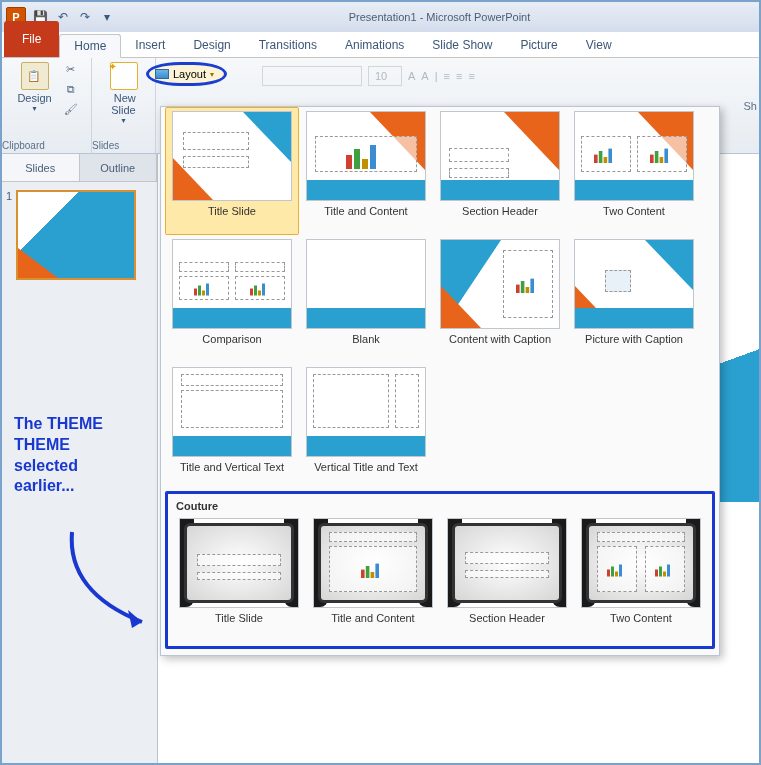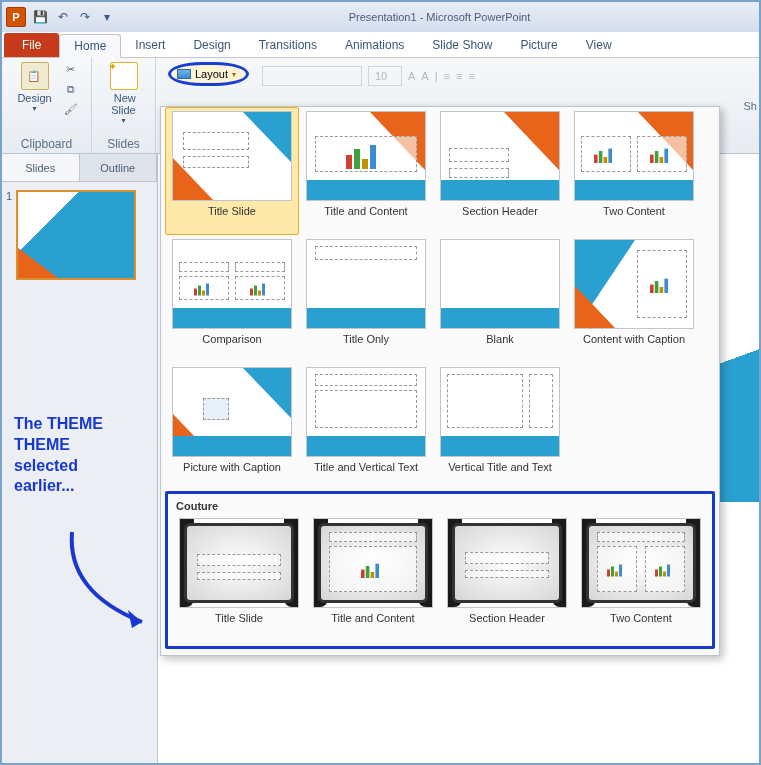--- a/index.html
+++ b/index.html
@@ -7,35 +7,35 @@
 
 
 .titlebar { height: 30px; background: linear-gradient(#e8edf5, #d4dded); display: flex; align-items: center; padding: 0 4px; font-size: 12px; }
 .app-icon { width: 20px; height: 20px; background: #d35400; border: 1px solid #a03c00; border-radius: 2px; margin-right: 6px; display:flex;align-items:center;justify-content:center;color:#fff;font-weight:bold;font-size:11px;}
 .qat { display: flex; gap: 4px; margin-right: 8px; }
 .qat-btn { width: 18px; height: 18px; display: flex; align-items: center; justify-content: center; color: #3a5a80; font-size: 12px; cursor: pointer; }
 .title-text { flex: 1; text-align: center; color: #4a5d75; font-size: 11px; }
 
 
 .ribbon-tabs { height: 26px; background: #fff; display: flex; align-items: flex-end; border-bottom: 1px solid #c5c5c5; }
-.file-tab { background: #c63a1c; color: #fff; padding: 4px 18px; font-size: 12px; height: 24px; display: flex; align-items: center; border-radius: 3px 3px 0 0; margin-left: 2px; cursor:pointer;}
+.file-tab { background: #c63a1c; color: #fff; padding: 4px 18px; font-size: 12px; height: 36px; display: flex; align-items: center; border-radius: 3px 3px 0 0; margin-left: 2px; cursor:pointer;}
 .tab { padding: 4px 14px; font-size: 12px; color: #3b5778; cursor: pointer; height: 24px; display: flex; align-items: center; }
 .tab.active { background: #f6f8fb; border: 1px solid #c5c5c5; border-bottom: 1px solid #f6f8fb; border-radius: 3px 3px 0 0; margin-bottom: -1px; }
 
 
 .ribbon { height: 96px; background: linear-gradient(#f6f8fa, #e7ecf2); border-bottom: 1px solid #b9c5d4; display: flex; position: relative; }
 .rgroup { border-right: 1px solid #cdd6e0; padding: 2px 6px 0 6px; display: flex; flex-direction: column; align-items: center; position: relative; }
-.rgroup-label { font-size: 12px; color: #5b6f87; position: absolute; bottom: 2px; left: 0; right: 0; text-align: center; }
+.rgroup-label { font-size: 10px; color: #5b6f87; position: absolute; bottom: 2px; left: 0; right: 0; }
 .big-btn { display: flex; flex-direction: column; align-items: center; font-size: 11px; color: #3b5778; cursor: pointer; padding: 2px 4px; }
 .big-btn .ico { width: 28px; height: 28px; margin-bottom: 2px; background: #f0ead0; border: 1px solid #c8b060; border-radius: 2px; display:flex;align-items:center;justify-content:center;}
 .mini-row { display: flex; gap: 3px; margin-bottom: 2px; }
 .rgroup-inner { display: flex; gap: 6px; height: 74px; }
 .mini-btn { width: 18px; height: 18px; color: #5b6f87; display:flex;align-items:center;justify-content:center;cursor:pointer;font-size:11px;}
 
-.layout-btn { border: 3px solid #1a3ed0; border-radius: 50%/60%; padding: 2px 10px 2px 6px; display: inline-flex; align-items: center; gap: 4px; font-size: 11px; background: #fdf4d8; cursor: pointer; position: absolute; left: 166px; top: 4px; height: 24px; }
+.layout-btn { border: 3px solid #1a3ed0; border-radius: 50%/60%; padding: 2px 10px 2px 6px; display: inline-flex; align-items: center; gap: 4px; font-size: 11px; background: #fdf4d8; cursor: pointer; position: absolute; left: 144px; top: 4px; height: 24px; }
 .layout-btn .ico-sm { width: 14px; height: 10px; background: linear-gradient(#6fb4e8, #3a8dd0); border: 1px solid #2a6aa8; }
 .layout-btn .arrow { font-size: 8px; color: #a07000; }
 
 .faint-controls { position: absolute; left: 260px; top: 8px; right: 30px; display: flex; gap: 6px; align-items: center; color: #b0b8c4; font-size: 11px; }
 .faint-box { border: 1px solid #d0d6de; height: 20px; padding: 0 6px; display:flex;align-items:center; color:#b0b8c4;}
 .sh-label { position:absolute; right: 2px; top: 42px; font-size: 11px; color:#5b6f87;}
 
 
 .leftpane { position: absolute; left: 0; top: 152px; width: 156px; bottom: 0; background: #ebeef2; border-right: 1px solid #b9c5d4; }
 .panetabs { display: flex; height: 28px; border-bottom: 1px solid #c5c5c5; background: #dfe4ea; }
@@ -266,27 +266,20 @@
               <span></span>
               <span></span>
             </div>
           </div>
         </div>
       <div class="layout-label">Comparison</div>
     </div>
     <div class="layout-item">
       <div class="layout-preview">
           <div class="ang-stripe bottom"></div>
-          <div class="ph" style="left:8px;right:8px;top:6px;height:14px"></div>
-        </div>
-      <div class="layout-label">Title Only</div>
-    </div>
-    <div class="layout-item">
-      <div class="layout-preview">
-          <div class="ang-stripe bottom"></div>
         </div>
       <div class="layout-label">Blank</div>
     </div>
     <div class="layout-item">
       <div class="layout-preview">
           <div style="position:absolute;left:0;top:0;width:0;height:0;border-left:60px solid #2aa0d0;border-bottom:90px solid transparent"></div>
           <div class="ang-corner-o"></div>
           <div class="ph" style="right:6px;top:10px;width:50px;bottom:10px">
             <div class="chart-ico" style="transform:translate(-50%,-50%) scale(0.6)">
               <span></span>

